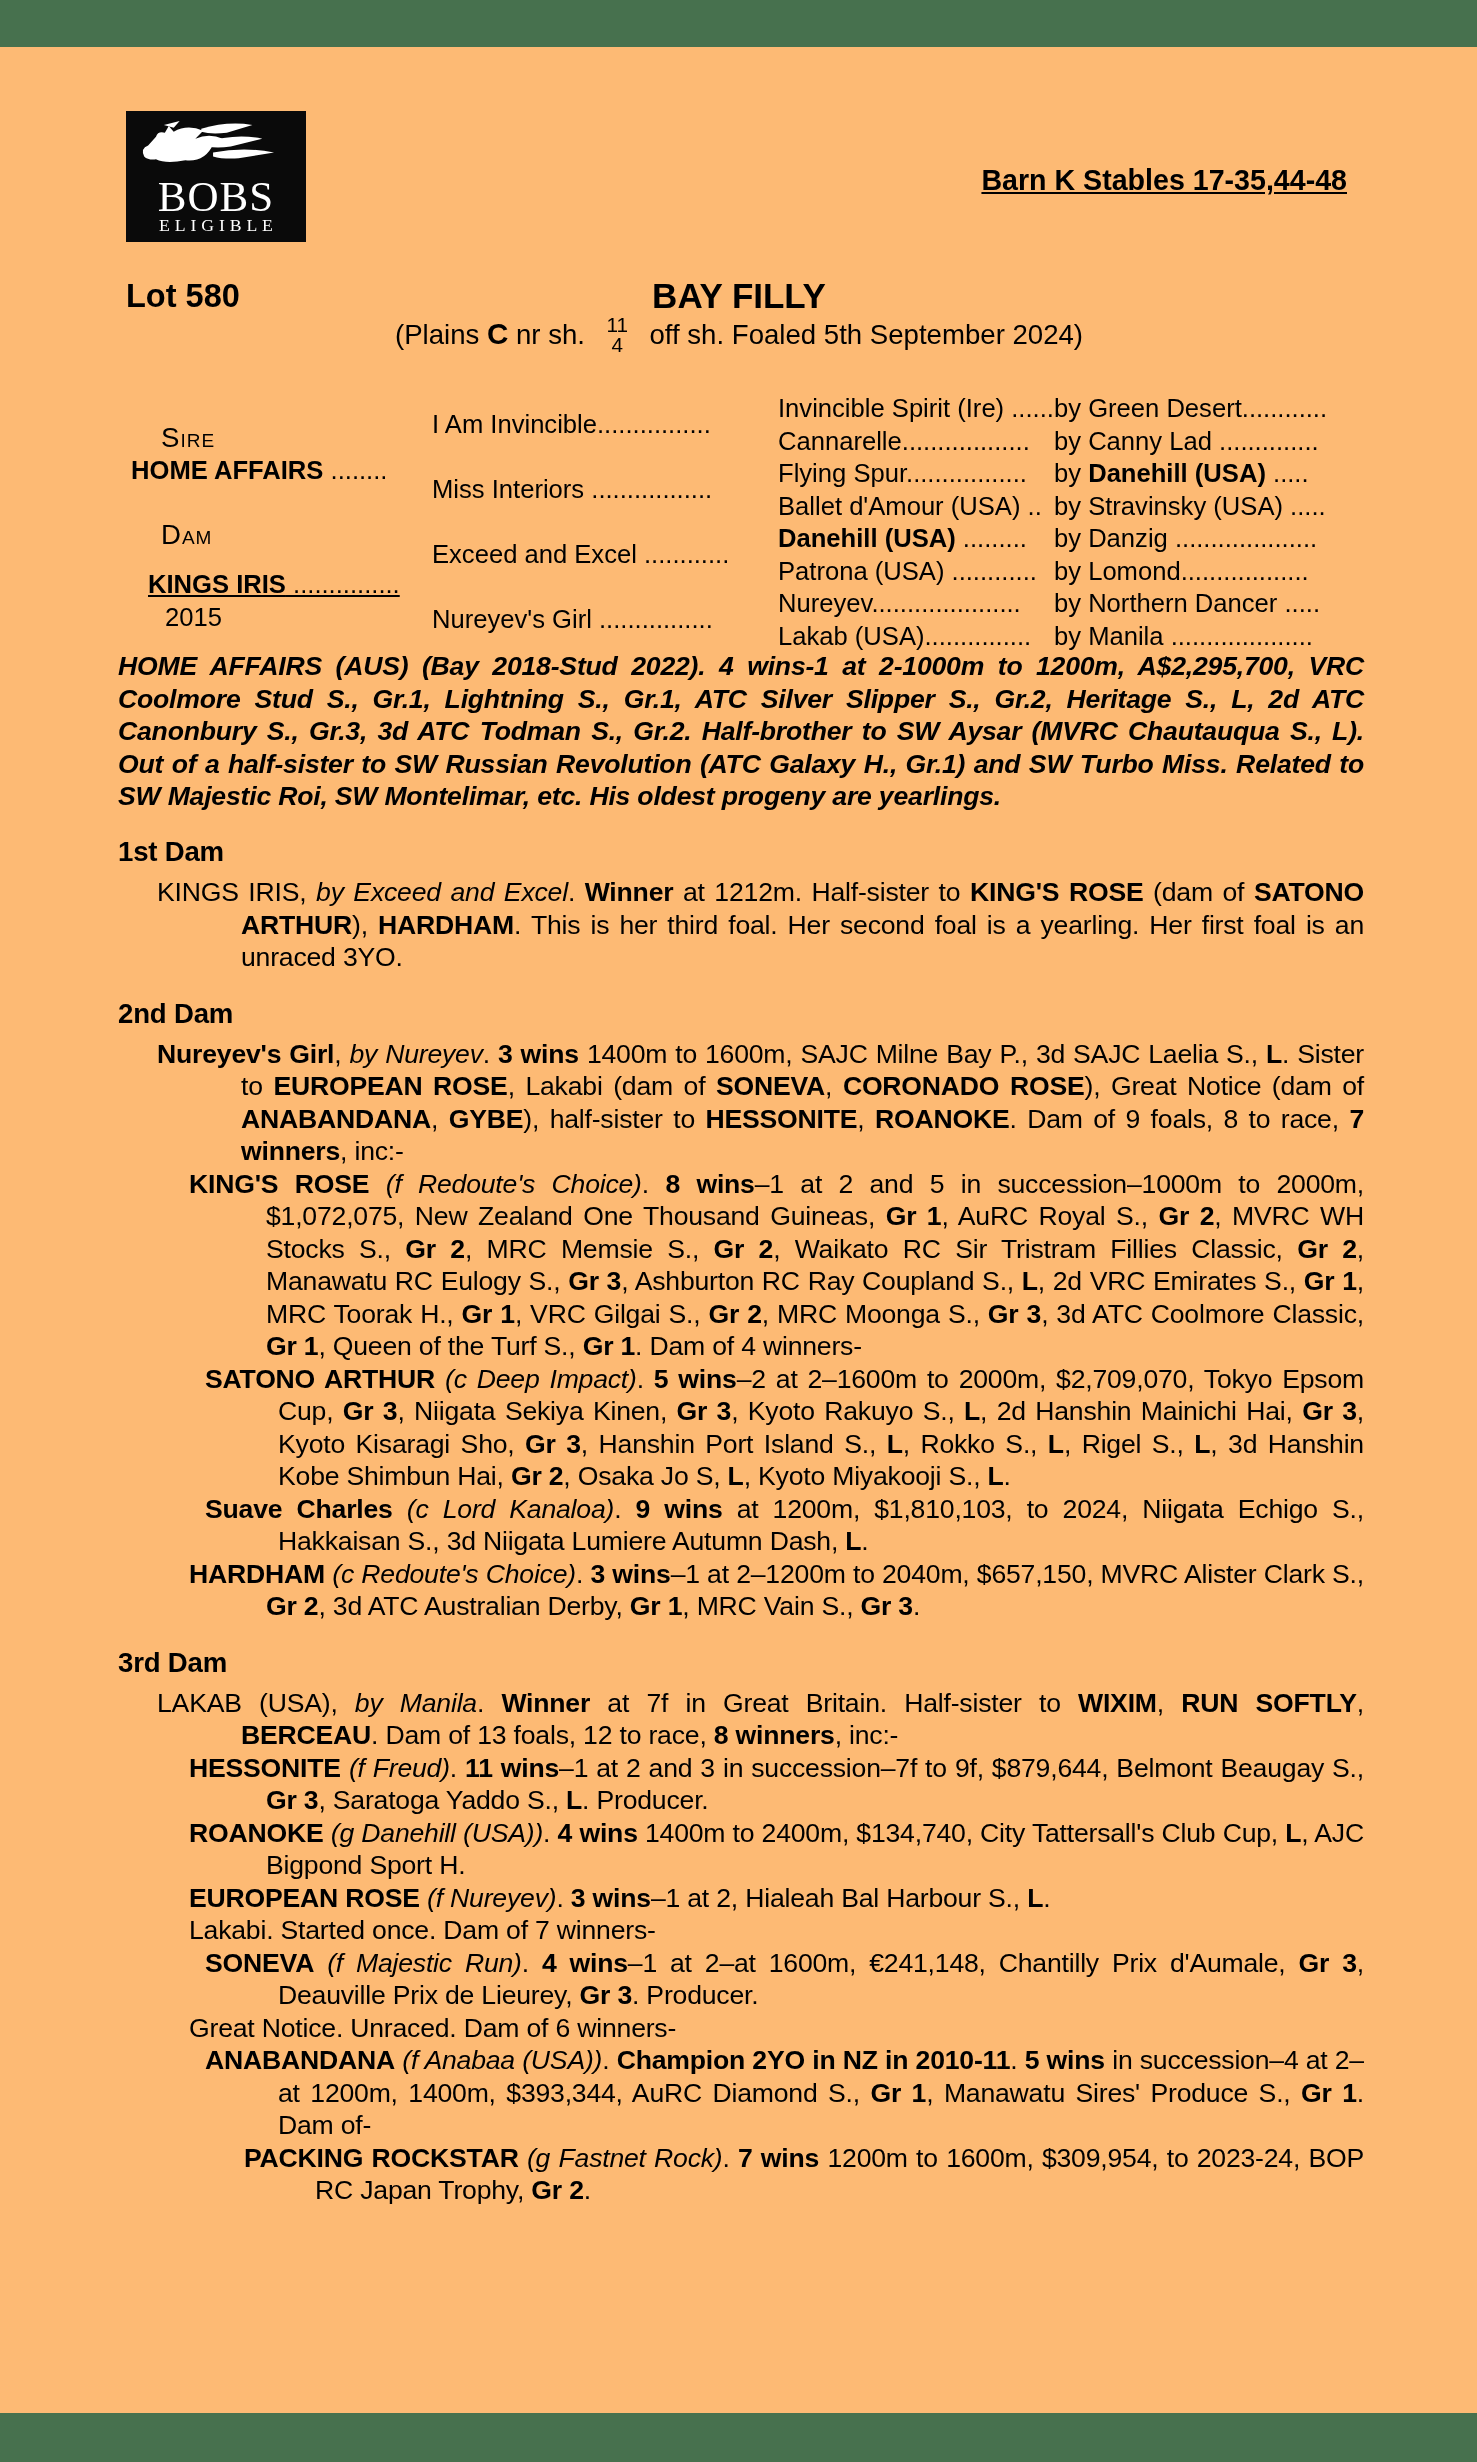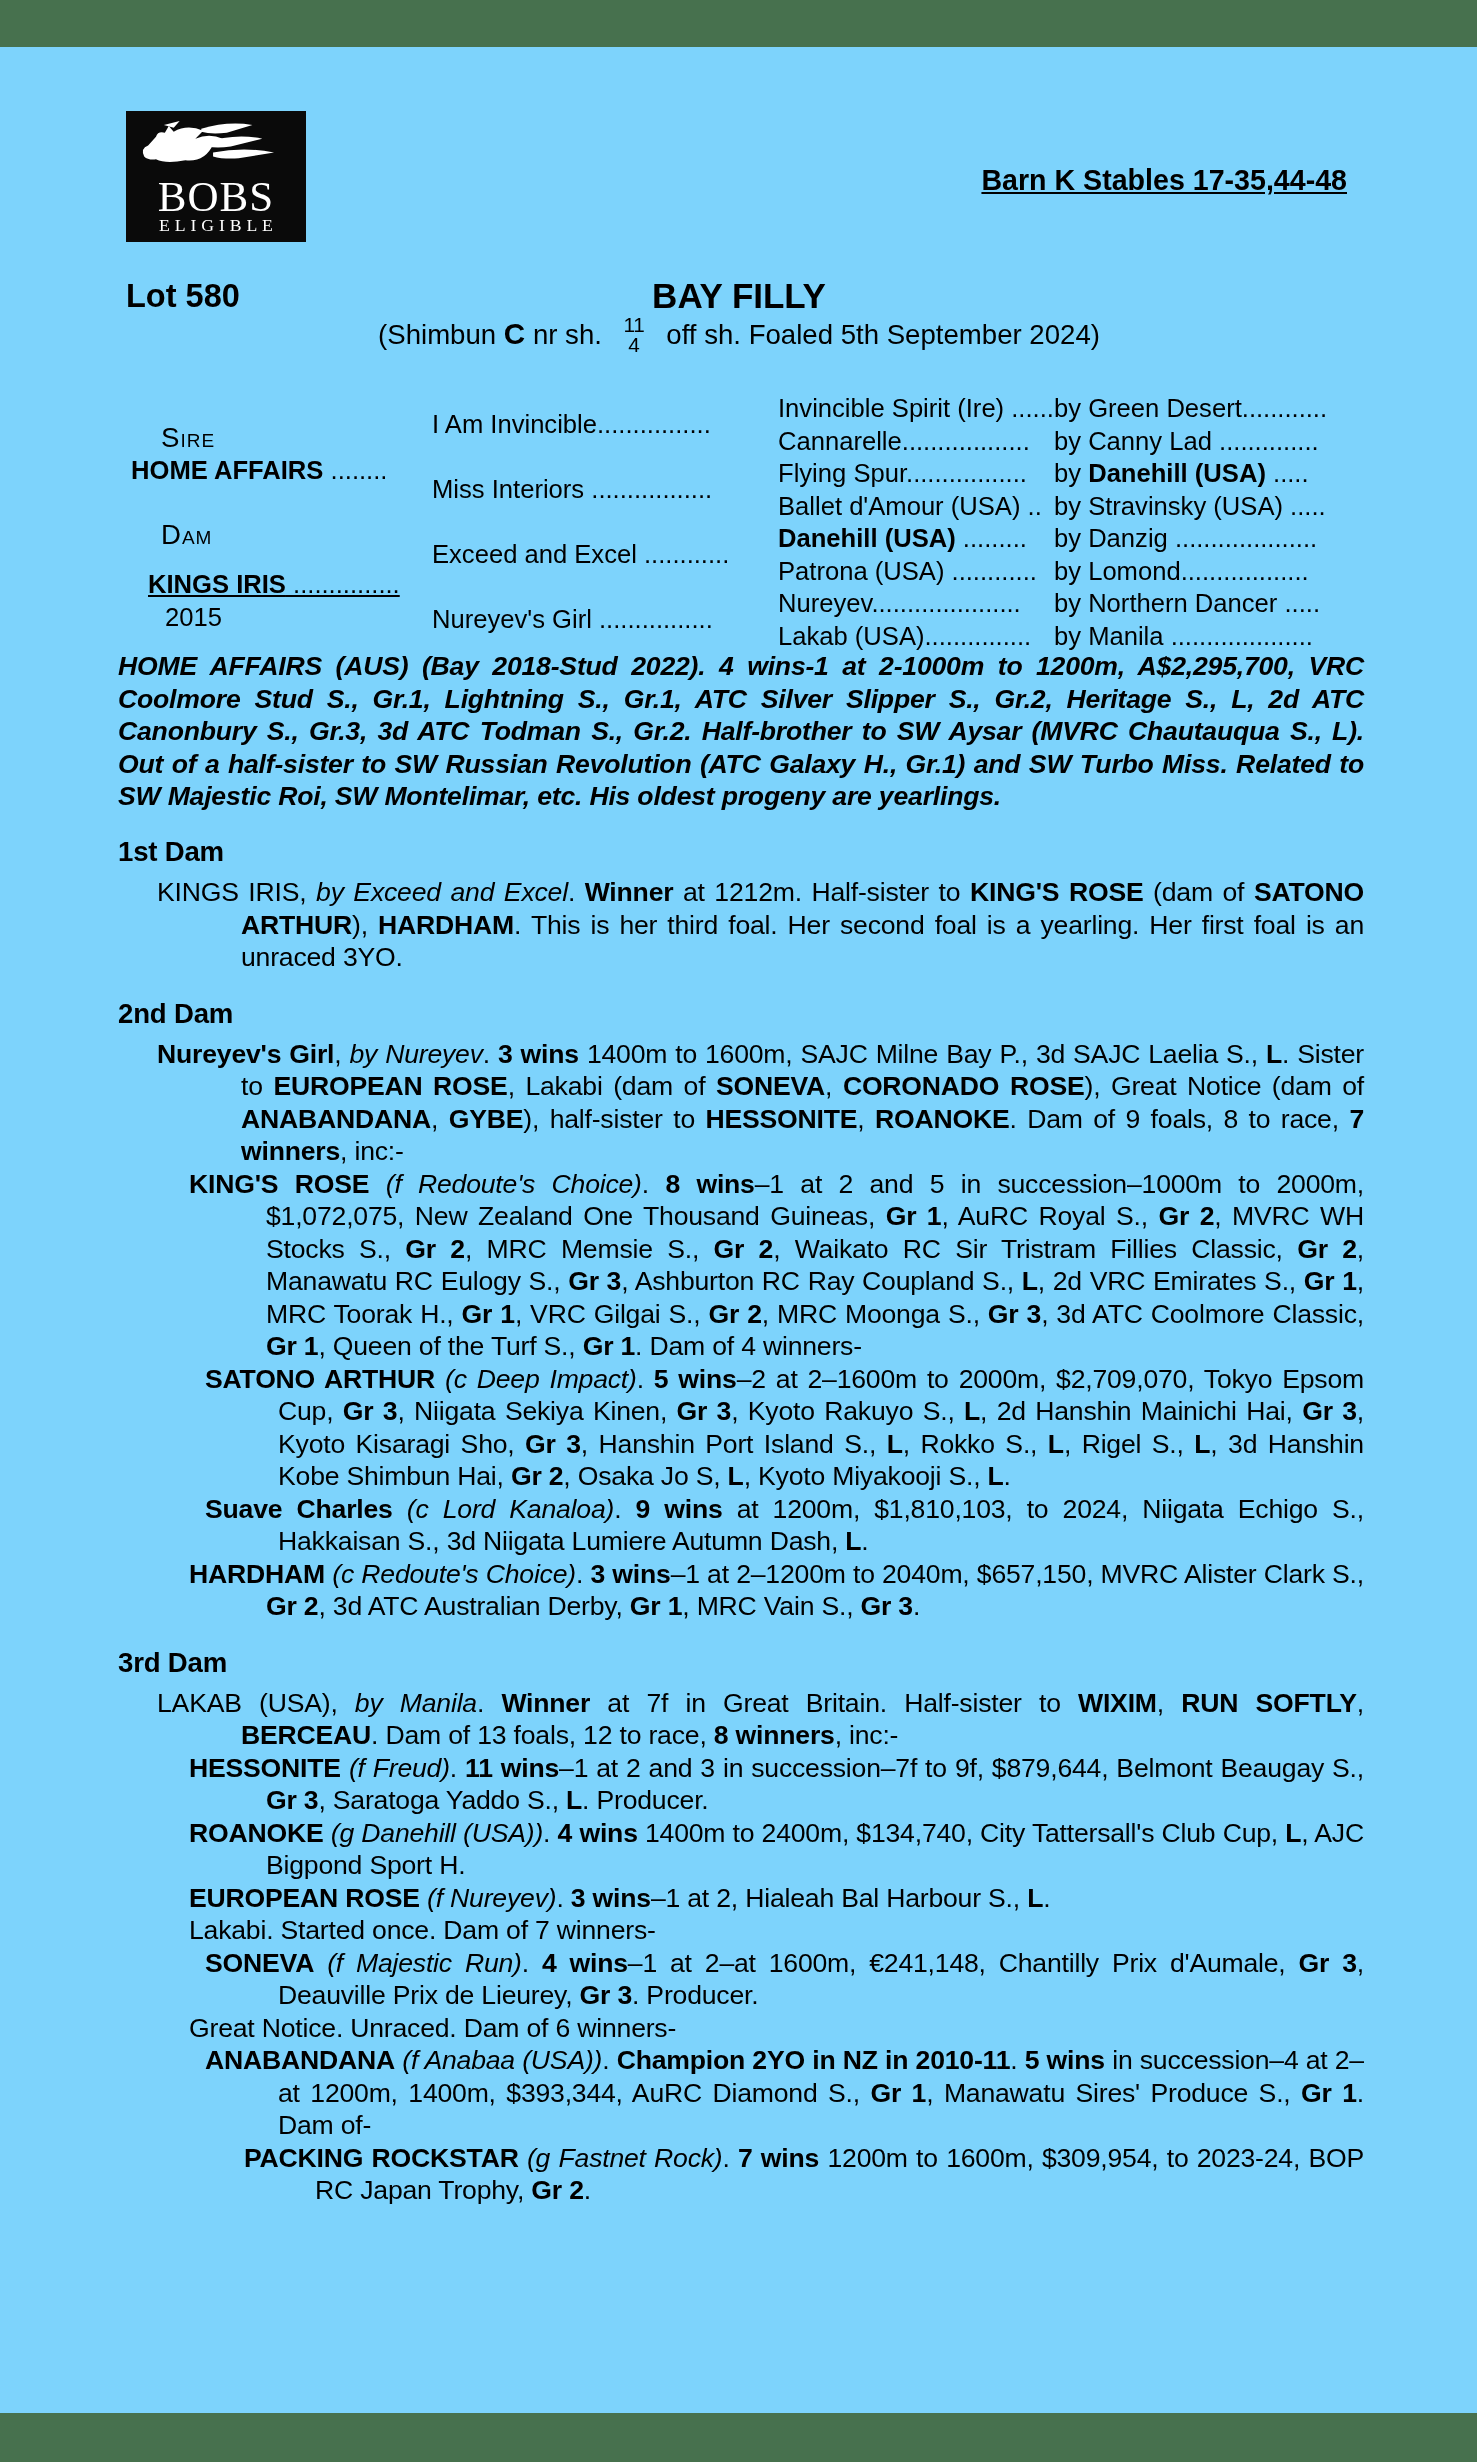--- a/index.html
+++ b/index.html
@@ -1,16 +1,16 @@
 <!DOCTYPE html>
 <html><head>
 <meta charset="utf-8">
 <style>
   html,body{margin:0;padding:0;background:#888;}
-  .page{position:relative;width:1478px;height:2463px;margin:0 auto;background:#7dd3fc;
+  .page{position:relative;width:1478px;height:2463px;margin:0 auto;background:#fdba74;
         font-family:"Liberation Sans",sans-serif;color:#000;overflow:hidden;}
   .bar{position:absolute;left:0;width:1478px;}
   .bar.top{top:0;height:47px;}
   .bar.bottom{top:2413px;height:49px;}
 
   
   .logo{position:absolute;left:126px;top:111px;width:180px;height:131px;background:#0a0a0a;
         display:flex;flex-direction:column;align-items:center;justify-content:flex-end;padding-bottom:5.9px;box-sizing:border-box;}
   .logo svg{position:absolute;top:7.9px;left:9.9px;}
   .logo-bobs{font-family:"Liberation Serif",serif;color:#fff;font-size:43px;line-height:39px;font-weight:400;letter-spacing:1px;}
@@ -62,21 +62,21 @@
     <div class="logo-elig">ELIGIBLE</div>
   </div>
 
   <div class="barn">Barn K Stables 17-35,44-48</div>
 
 
   <div class="lot">Lot 580</div>
   <div class="title">BAY FILLY</div>
 
   <div class="brandline">
-    <span>(Shimbun</span>
+    <span>(Plains</span>
     <span class="brand-c">C</span>
     <span>nr sh.</span>
     <span class="frac">
       <span>11</span>
       <span>4</span>
     </span>
     <span>off sh. Foaled 5th September 2024)</span>
   </div>
 
   <div>

